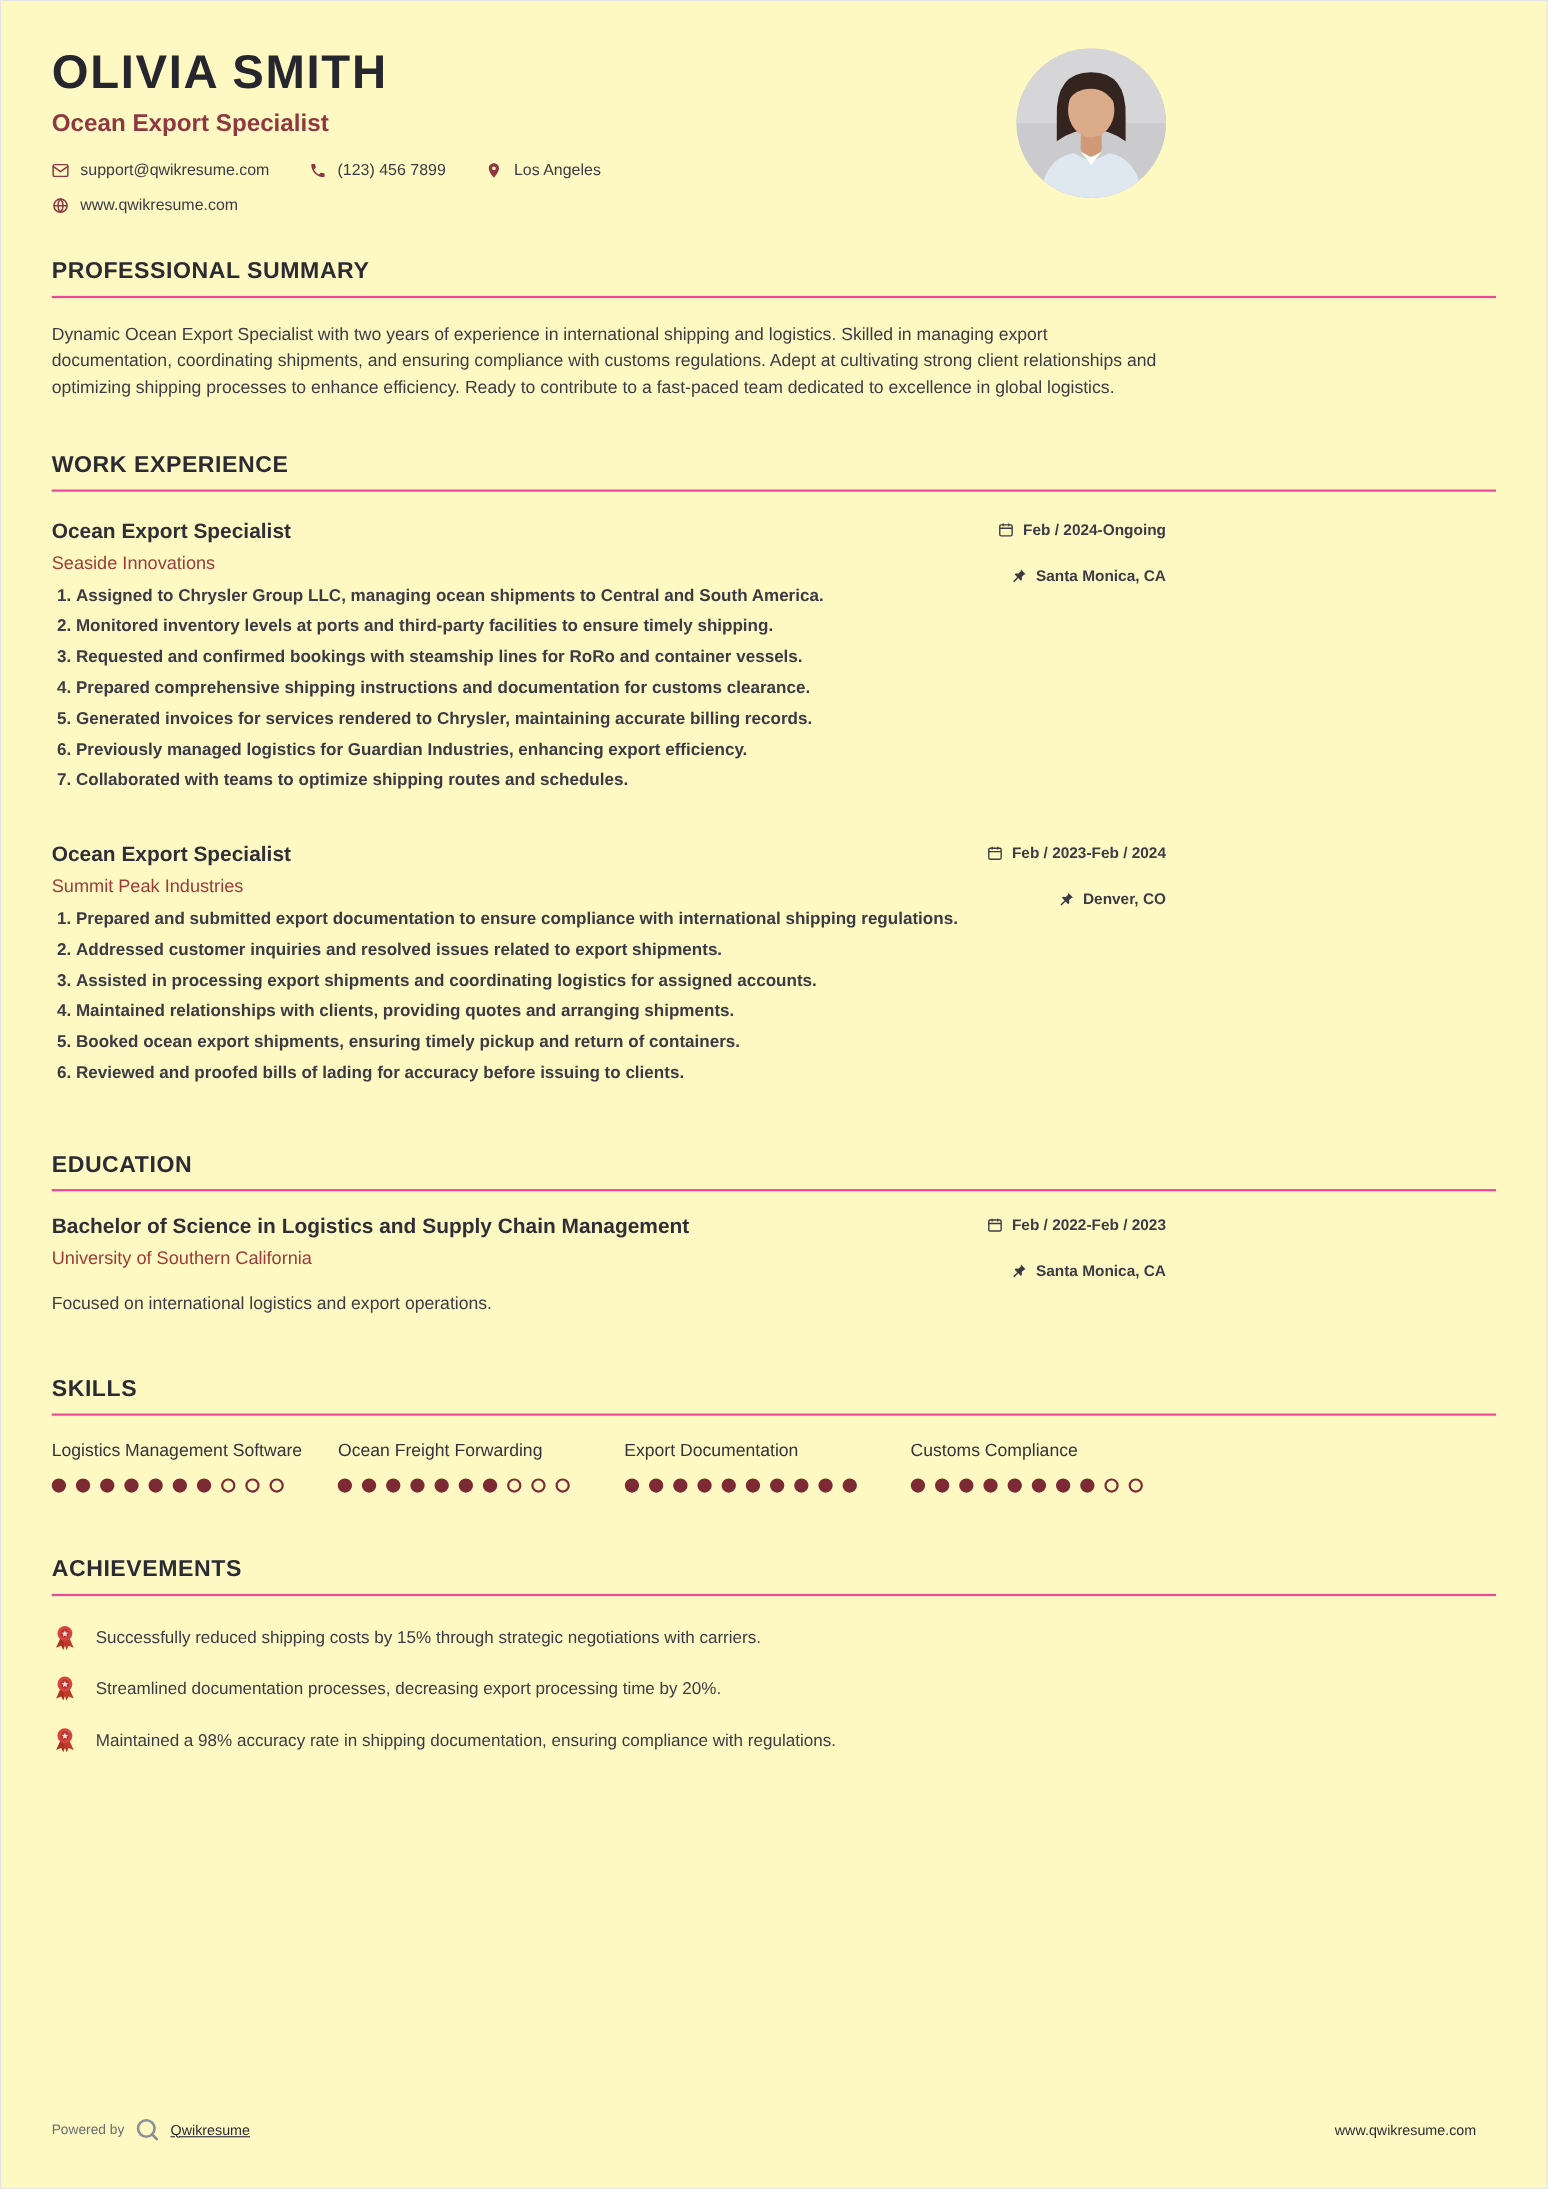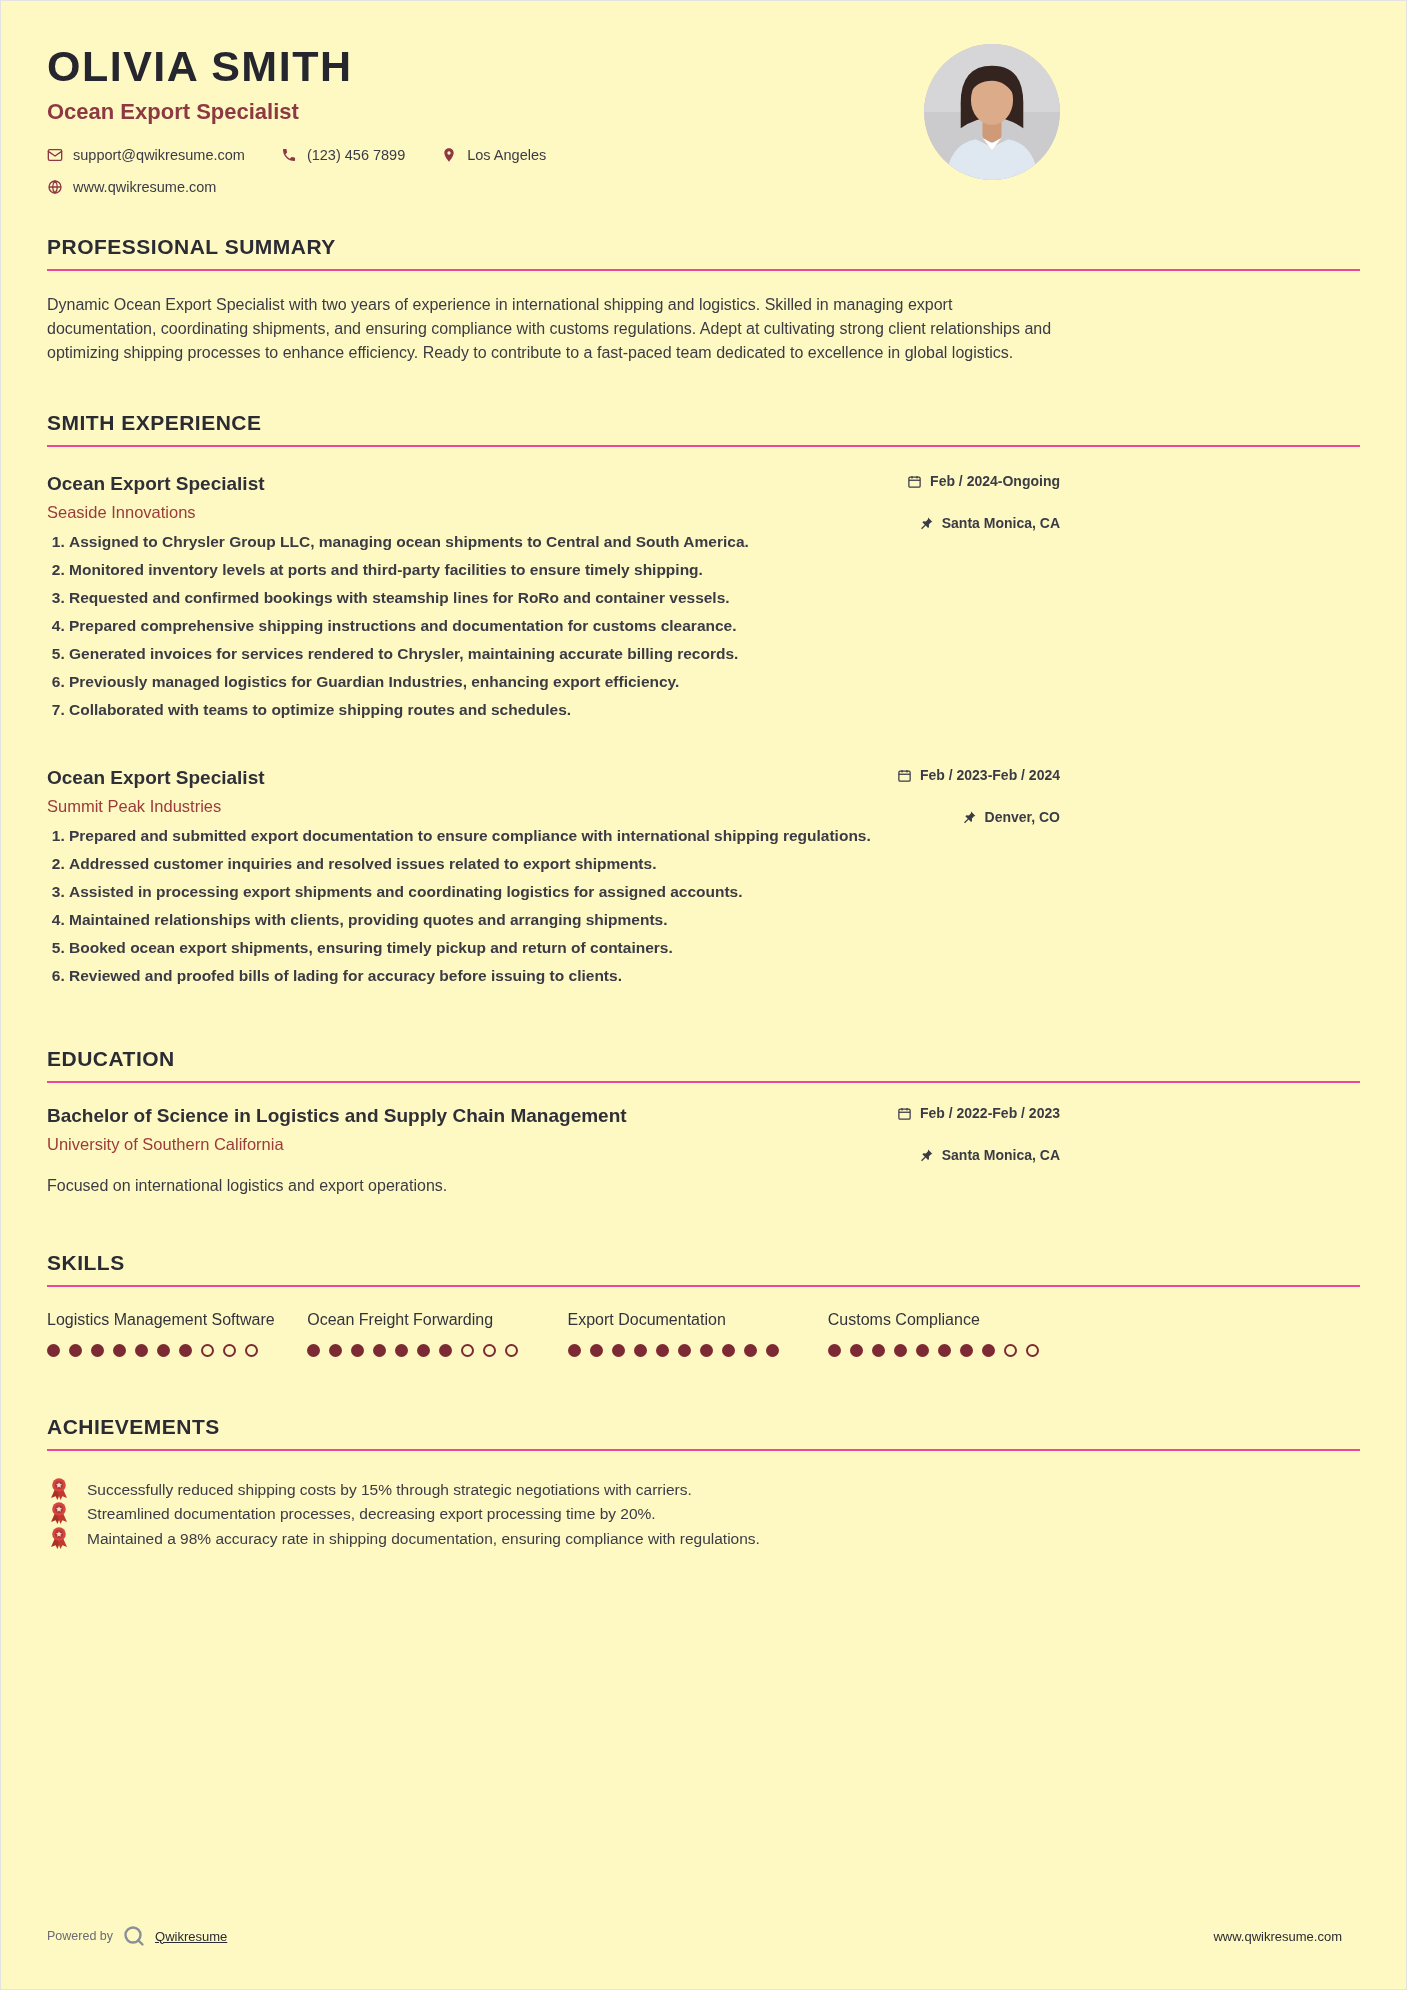--- a/index.html
+++ b/index.html
@@ -44,21 +44,21 @@
   .bullets { padding-left:22px;font-weight:bold; }
   .bullets li { font-size:15.5px; line-height:1.42; color:#3b3b45; margin-bottom:6px; }
   .edu-note { font-size:16px; color:#3b3b45; margin-top:14px; }
   
   .skills-grid { display:grid; grid-template-columns:repeat(4,1fr); column-gap:28px; }
   .skill-name { font-size:16px; color:#33333d; line-height:1.35; }
   .dots { display:flex; gap:9px; margin-top:13px; }
   .dot { width:13px; height:13px; border-radius:50%; border:2.5px solid #7c2a33; background:transparent; flex-shrink:0; }
   .dot.filled { background:#7c2a33; }
   
-  .ach-row { display:flex; align-items:flex-start; gap:16px; }
+  .ach-row { display:flex; align-items:flex-start; gap:16px; margin-top:22px; }
   .ach-row:first-of-type { margin-top:26px; }
   .aicon { display:inline-flex; width:24px; height:24px; flex-shrink:0; }
   .aicon svg { width:24px; height:24px; }
   .ach-text { font-size:15.5px; color:#3b3b45; line-height:1.45; padding-top:2px; }
   
   .footer {
     position:absolute; left:47px; right:65px; bottom:42px;
     display:flex; justify-content:space-between; align-items:center;
   }
   .footer-left { display:flex; align-items:center; gap:9px; }
@@ -139,21 +139,21 @@
   </header>
 
   <section class="section" style="margin-top:40px">
     <h2>PROFESSIONAL SUMMARY</h2>
     <div class="section-content">
       <p class="summary-text">Dynamic Ocean Export Specialist with two years of experience in international shipping and logistics. Skilled in managing export documentation, coordinating shipments, and ensuring compliance with customs regulations. Adept at cultivating strong client relationships and optimizing shipping processes to enhance efficiency. Ready to contribute to a fast-paced team dedicated to excellence in global logistics.</p>
     </div>
   </section>
 
   <section class="section">
-    <h2>SMITH EXPERIENCE</h2>
+    <h2>WORK EXPERIENCE</h2>
     <div class="section-content">
 
       <div class="entry">
         <div class="entry-head">
           <div>
             <div class="entry-title">Ocean Export Specialist</div>
             <div class="entry-sub">Seaside Innovations</div>
           </div>
           <div class="entry-meta">
             <span class="meta-line">

